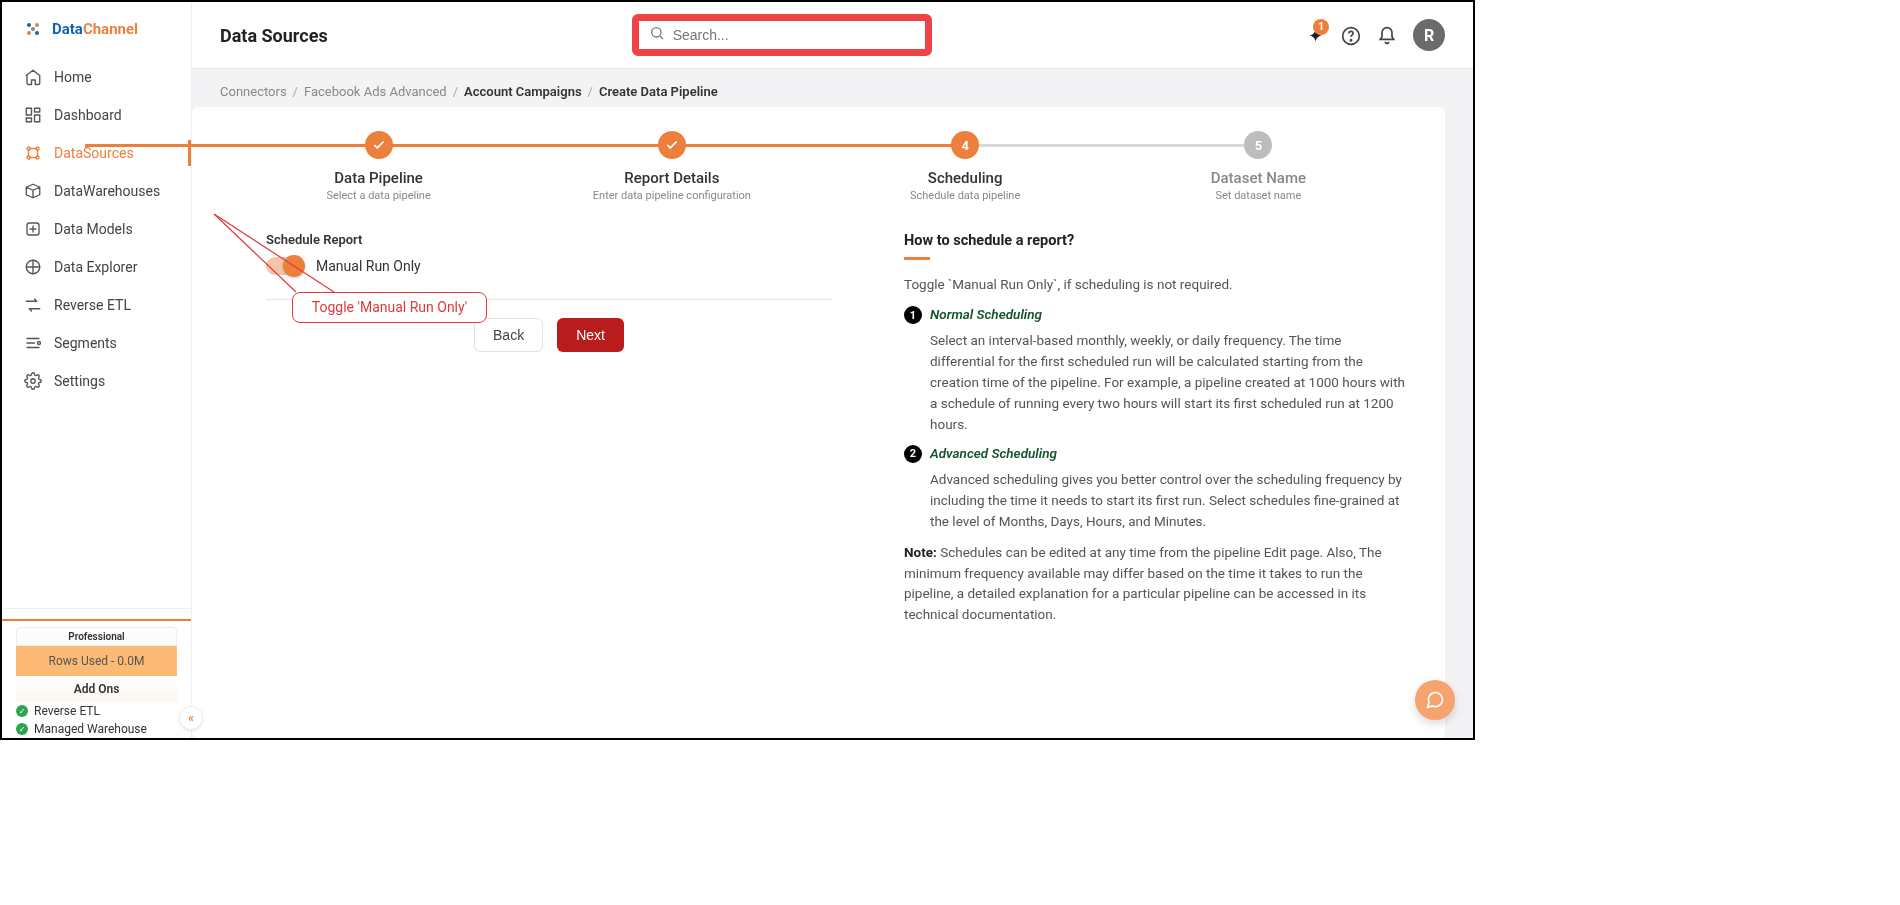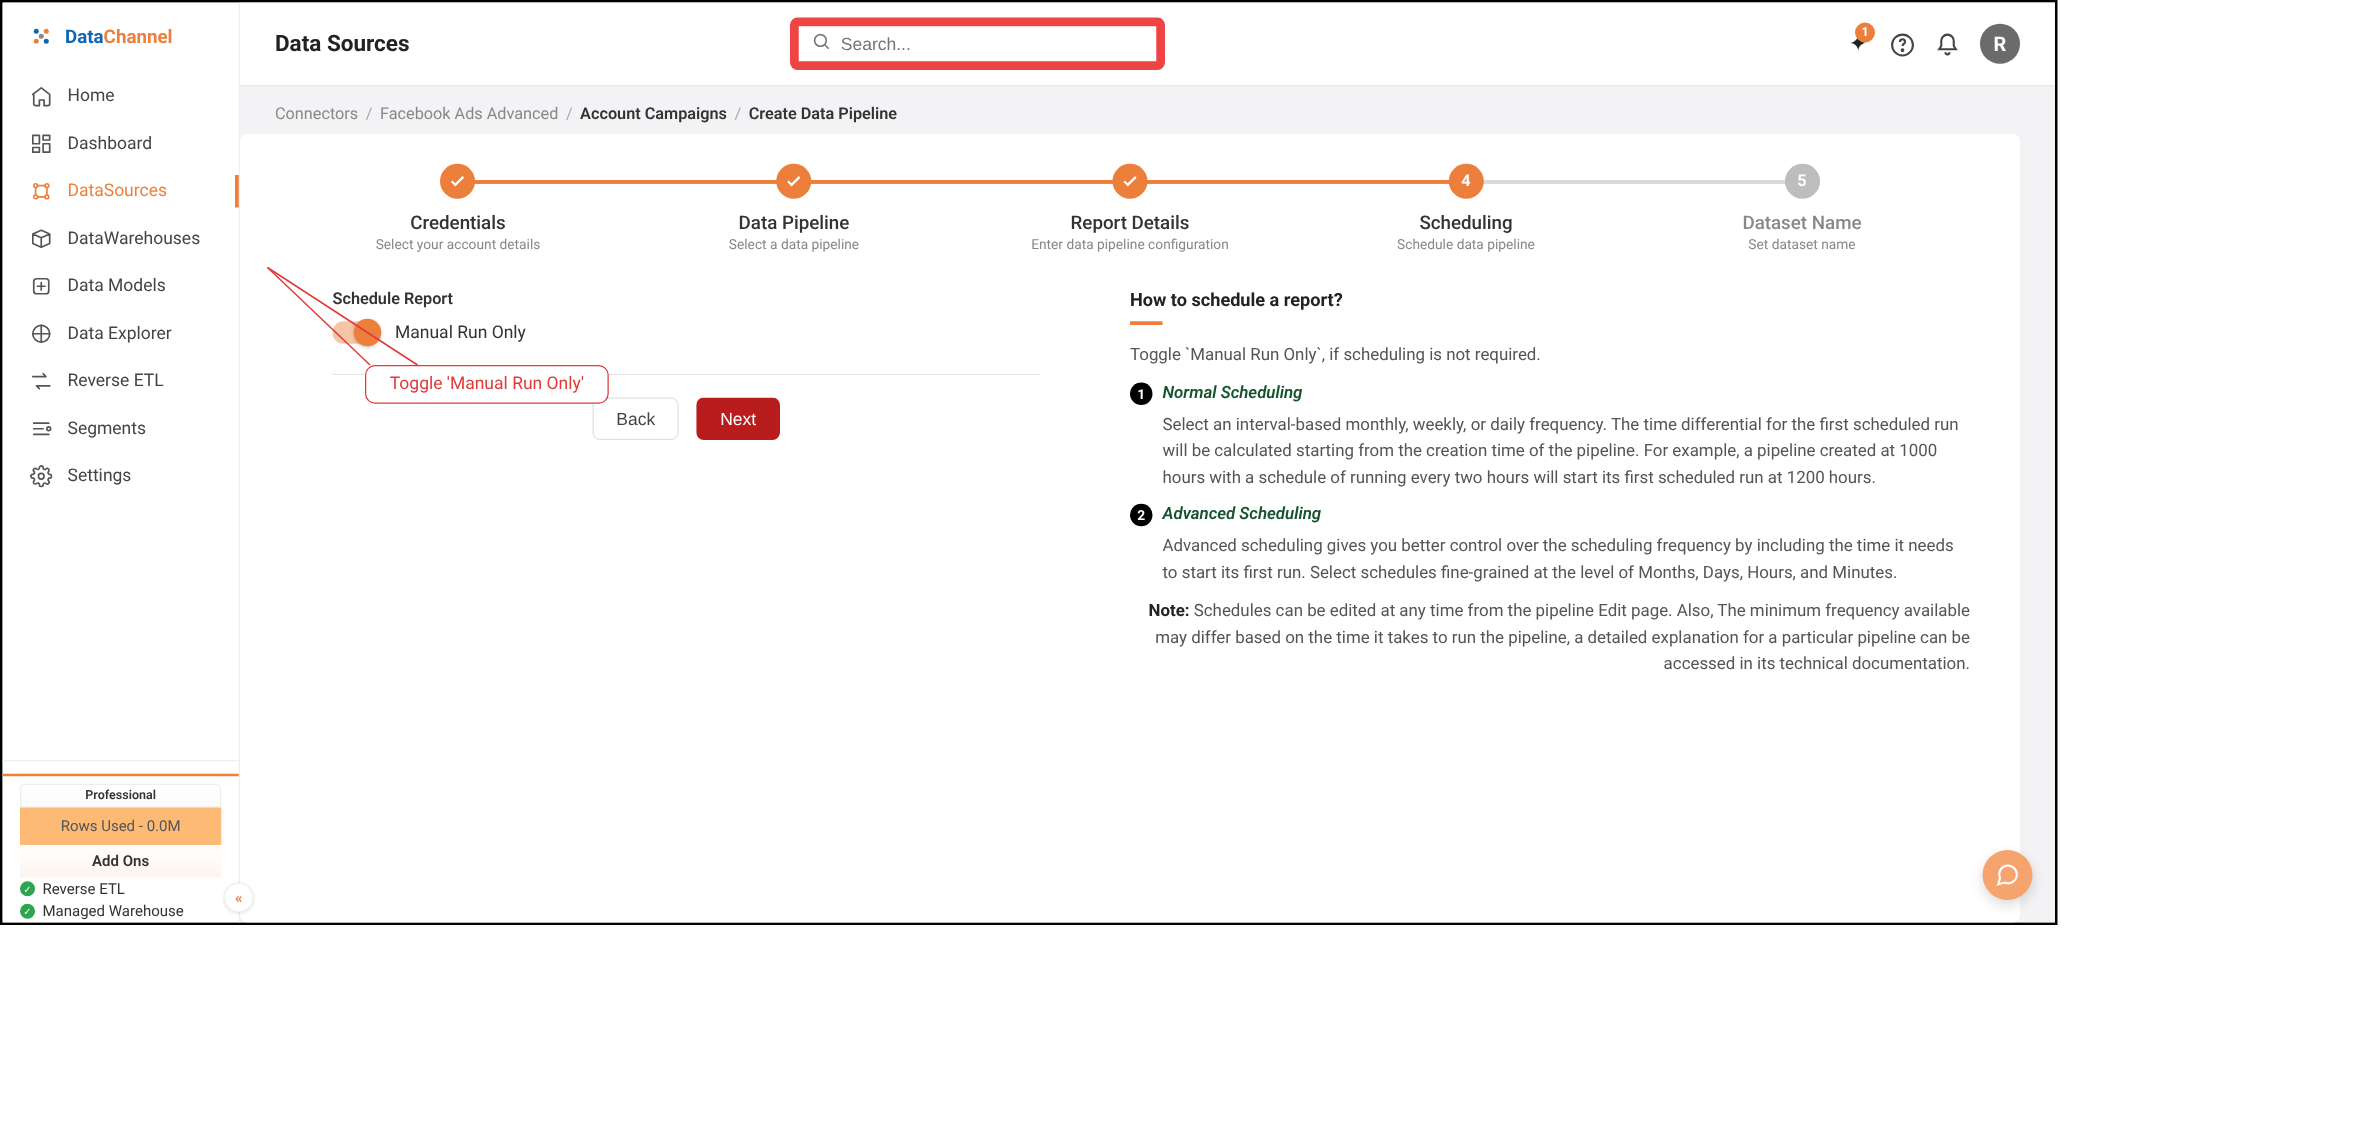--- a/index.html
+++ b/index.html
@@ -1,17 +1,17 @@
 <!DOCTYPE html>
 <html><head>
 <meta charset="utf-8">
 <style>
 * { box-sizing: border-box; margin:0; padding:0; }
 body { font-family: -apple-system, BlinkMacSystemFont, "Segoe UI", Roboto, Helvetica, Arial, sans-serif; background:#fff; color:#333; }
-.app { width:1646px; height:740px; border:2px solid #000; position:relative; display:flex; overflow:hidden; }
+.app { width:1475px; height:740px; border:2px solid #000; position:relative; display:flex; overflow:hidden; }
 
 
 .sidebar { width:190px; background:#fff; border-right:1px solid #eee; display:flex; flex-direction:column; position:relative; }
 .logo { display:flex; align-items:center; gap:6px; padding:14px 18px 8px; }
 .logo-mark { width:26px; height:26px; display:flex; align-items:center; justify-content:center; }
 .logo-text { font-weight:700; font-size:15px; }
 .logo-text .blue{color:#0f64b4;} .logo-text .orange{color:#ec7f3b;}
 .nav { padding:8px 0; flex:1; }
 .nav-item { display:flex; align-items:center; gap:12px; padding:10px 22px; font-size:14px; color:#444; cursor:pointer; position:relative; }
 .nav-item.active { color:#ec7f3b; }
@@ -81,21 +81,21 @@
 .ann-svg{ position:absolute; left:0; top:0; overflow:visible; pointer-events:none;}
 
 .right-col{ flex:1; font-size:13.5px; color:#555; }
 .help-title{ font-weight:700; color:#222; margin-bottom:8px; font-size:14.5px;}
 .orange-underline{ width:26px; height:3px; background:#ec7f3b; margin-bottom:14px; }
 .help-para{ margin-bottom:12px; line-height:1.5; }
 .num-list .num-dot{ width:18px; height:18px; border-radius:50%; background:#000; color:#fff; font-size:11px; display:inline-flex; align-items:center; justify-content:center; font-weight:700; margin-right:8px; flex-shrink:0;}
 .num-item{ display:flex; align-items:flex-start; margin-bottom:6px; }
 .num-item-title{ font-weight:600; color:#14532d;font-style:italic; }
 .num-body{ margin:4px 0 10px 26px; line-height:1.55; }
-.note-block{ line-height:1.55;text-align:right; }
+.note-block{ line-height:1.55; }
 .note-block b{ color:#222; }
 
 .chat-fab{ position:absolute; right:18px; bottom:18px; width:40px; height:40px; border-radius:50%; background:#f7a36d; display:flex; align-items:center; justify-content:center; color:#fff; box-shadow:0 4px 10px rgba(0,0,0,.15); cursor:pointer;}
 </style>
 </head>
 <body>
 
 <div class="app">
   <aside class="sidebar">
     <div class="logo">
@@ -239,30 +239,20 @@
             </svg></span>
         <span class="avatar">R</span>
       </div>
     </div>
 
     <div class="breadcrumb" id="breadcrumb"><span class="seg">Connectors</span><span class="sep">/</span><span class="seg">Facebook Ads Advanced</span><span class="sep">/</span><span class="seg bold">Account Campaigns</span><span class="sep">/</span><span class="seg bold">Create Data Pipeline</span></div>
 
     <div class="content-card">
       <div class="stepper" id="stepper">
           <div class="step done">
-            <div class="step-line right"></div>
-            <div class="step-circle">
-              <svg width="14" height="14" viewBox="0 0 24 24" fill="none" stroke="#fff" stroke-width="3">
-                <polyline points="20 6 9 17 4 12"></polyline>
-              </svg>
-            </div>
-            <div class="step-title">Credentials</div>
-            <div class="step-sub">Select your account details</div>
-          </div>
-          <div class="step done">
             <div class="step-line left"></div>
             <div class="step-line right"></div>
             <div class="step-circle">
               <svg width="14" height="14" viewBox="0 0 24 24" fill="none" stroke="#fff" stroke-width="3">
                 <polyline points="20 6 9 17 4 12"></polyline>
               </svg>
             </div>
             <div class="step-title">Data Pipeline</div>
             <div class="step-sub">Select a data pipeline</div>
           </div>

